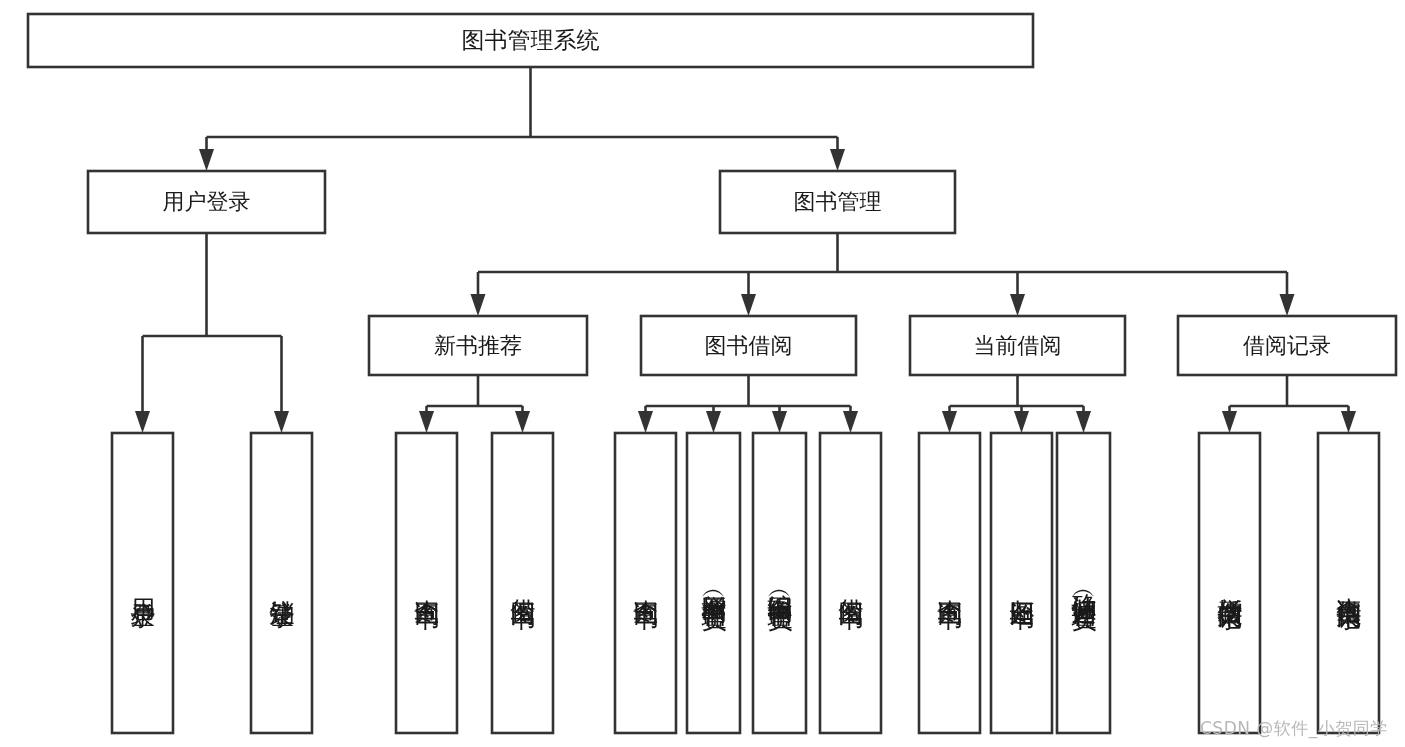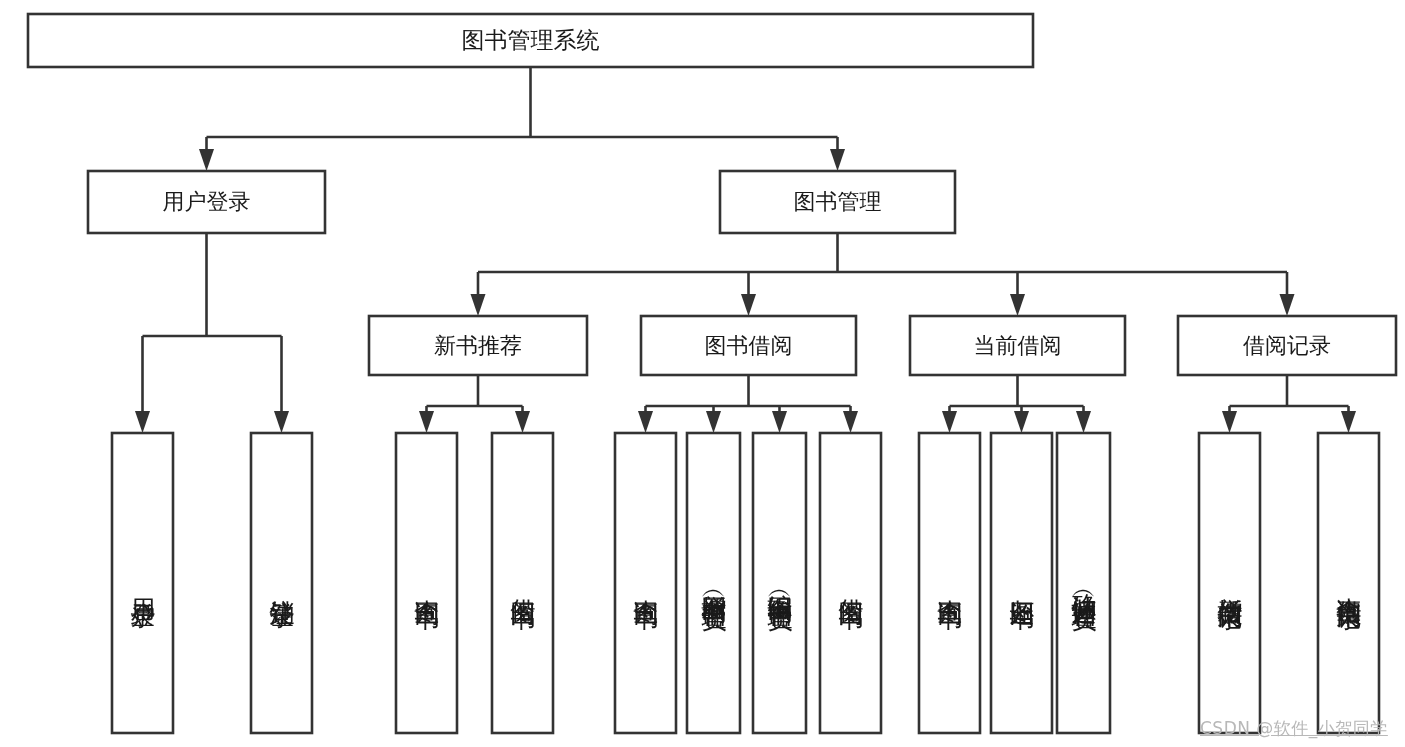--- a/index.html
+++ b/index.html
@@ -188,14 +188,14 @@
       <div class="leaf-label" style="left: 607px; top: 439px; width: 61px; height: 288px;">查询图书</div>
       <div class="leaf-label" style="left: 679px; top: 439px; width: 53px; height: 288px;">新增图书（管理员）</div>
       <div class="leaf-label" style="left: 745px; top: 439px; width: 53px; height: 288px;">编辑图书（管理员）</div>
       <div class="leaf-label" style="left: 812px; top: 439px; width: 61px; height: 288px;">借阅图书</div>
       <div class="leaf-label" style="left: 911px; top: 439px; width: 61px; height: 288px;">查询图书</div>
       <div class="leaf-label" style="left: 983px; top: 439px; width: 61px; height: 288px;">归还图书</div>
       <div class="leaf-label" style="left: 1049px; top: 439px; width: 53px; height: 288px;">确认归还（管理员）</div>
       <div class="leaf-label" style="left: 1191px; top: 439px; width: 61px; height: 288px;">新增借阅记录</div>
       <div class="leaf-label" style="left: 1310px; top: 439px; width: 61px; height: 288px;">查询借阅记录</div>
     </div>
-  <div class="watermark" style="left: 1192px; top: 717px; color: rgb(184, 184, 184); text-decoration: underline;">CSDN @软件_小贺同学</div>
+  <div class="watermark" style="left: 1192px; top: 717px; color: rgb(184, 184, 184);">CSDN @软件_小贺同学</div>
 </div>
 
 </body></html>

